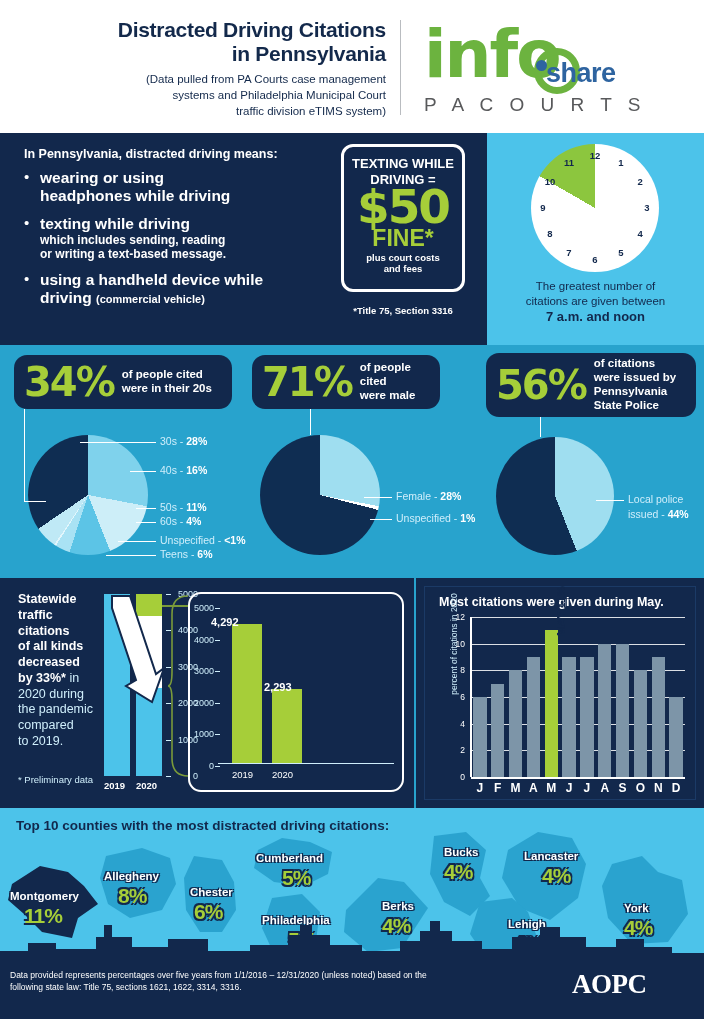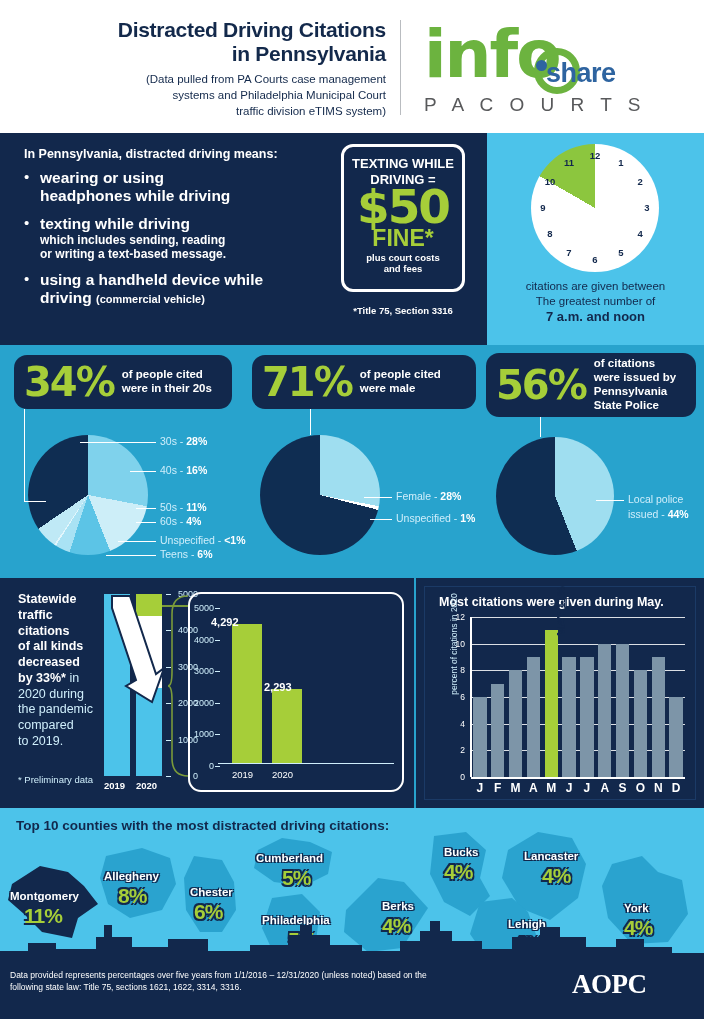--- a/index.html
+++ b/index.html
@@ -179,22 +179,22 @@
             <div class="cnum" style="left: 83px; top: 103.033px;">5</div>
             <div class="cnum" style="left: 57px; top: 110px;">6</div>
             <div class="cnum" style="left: 31px; top: 103.033px;">7</div>
             <div class="cnum" style="left: 11.9667px; top: 84px;">8</div>
             <div class="cnum" style="left: 5px; top: 58px;">9</div>
             <div class="cnum" style="left: 11.9667px; top: 32px;">10</div>
             <div class="cnum" style="left: 31px; top: 12.9667px;">11</div>
           </div>
       </div>
       <div class="clock-cap">
+        <div>The greatest number of</div>
         <div>citations are given between</div>
-        <div>The greatest number of</div>
         <b>7 a.m. and noon</b>
       </div>
     </div>
   </div>
 
   <div class="band-pies">
 
     <div class="pie-col c1">
       <div class="stat-bubble" style="left:14px;top:10px;width:218px;height:54px;padding:0 10px;box-sizing:border-box;">
         <span class="stat-num">34%</span>
@@ -229,21 +229,21 @@
       <div class="leg" style="left:160px;top:170px;">60s - <b>4%</b></div>
 
       <div class="leader" style="left:118px;top:196px;width:38px;height:1px;"></div>
       <div class="leg" style="left:160px;top:189px;">Unspecified - <b>&lt;1%</b></div>
 
       <div class="leader" style="left:106px;top:210px;width:50px;height:1px;"></div>
       <div class="leg" style="left:160px;top:203px;">Teens - <b>6%</b></div>
     </div>
 
     <div class="pie-col c2">
-      <div class="stat-bubble" style="left:4px;top:10px;width:224px;height:54px;padding:0 10px;box-sizing:border-box;">
+      <div class="stat-bubble" style="left:4px;top:10px;width:188px;height:54px;padding:0 10px;box-sizing:border-box;">
         <span class="stat-num">71%</span>
         <span class="stat-txt">
           <span>of people cited</span><br>
           <span>were male</span>
         </span>
       </div>
       <div class="pie" style="left:12px;top:90px;width:120px;height:120px;
         background:conic-gradient(from 0deg,
           #9fdef0 0deg 100.8deg,
           #ffffff 100.8deg 104.4deg,

